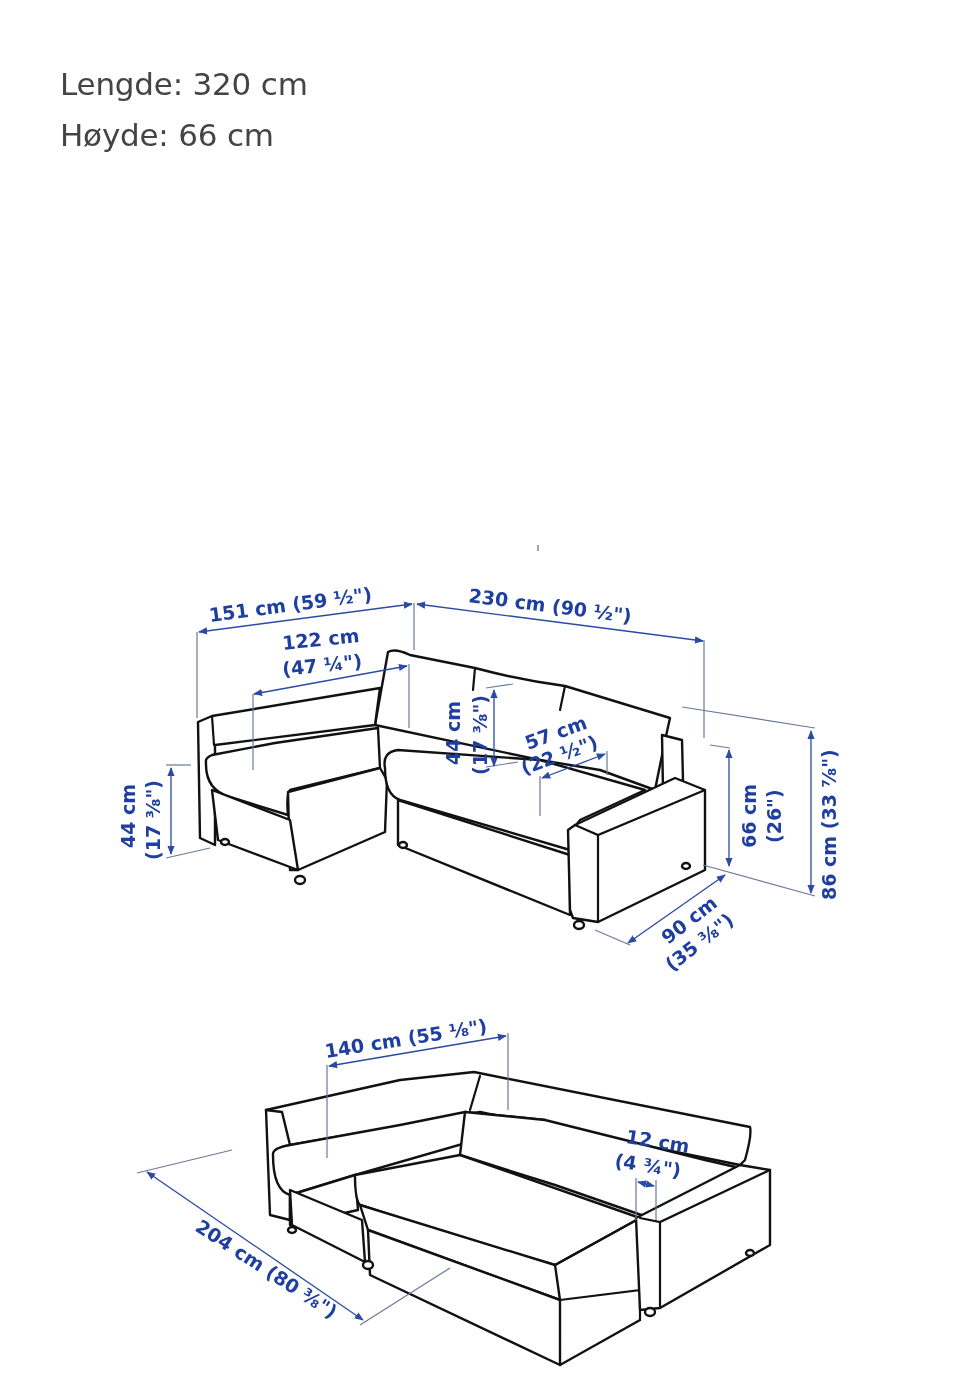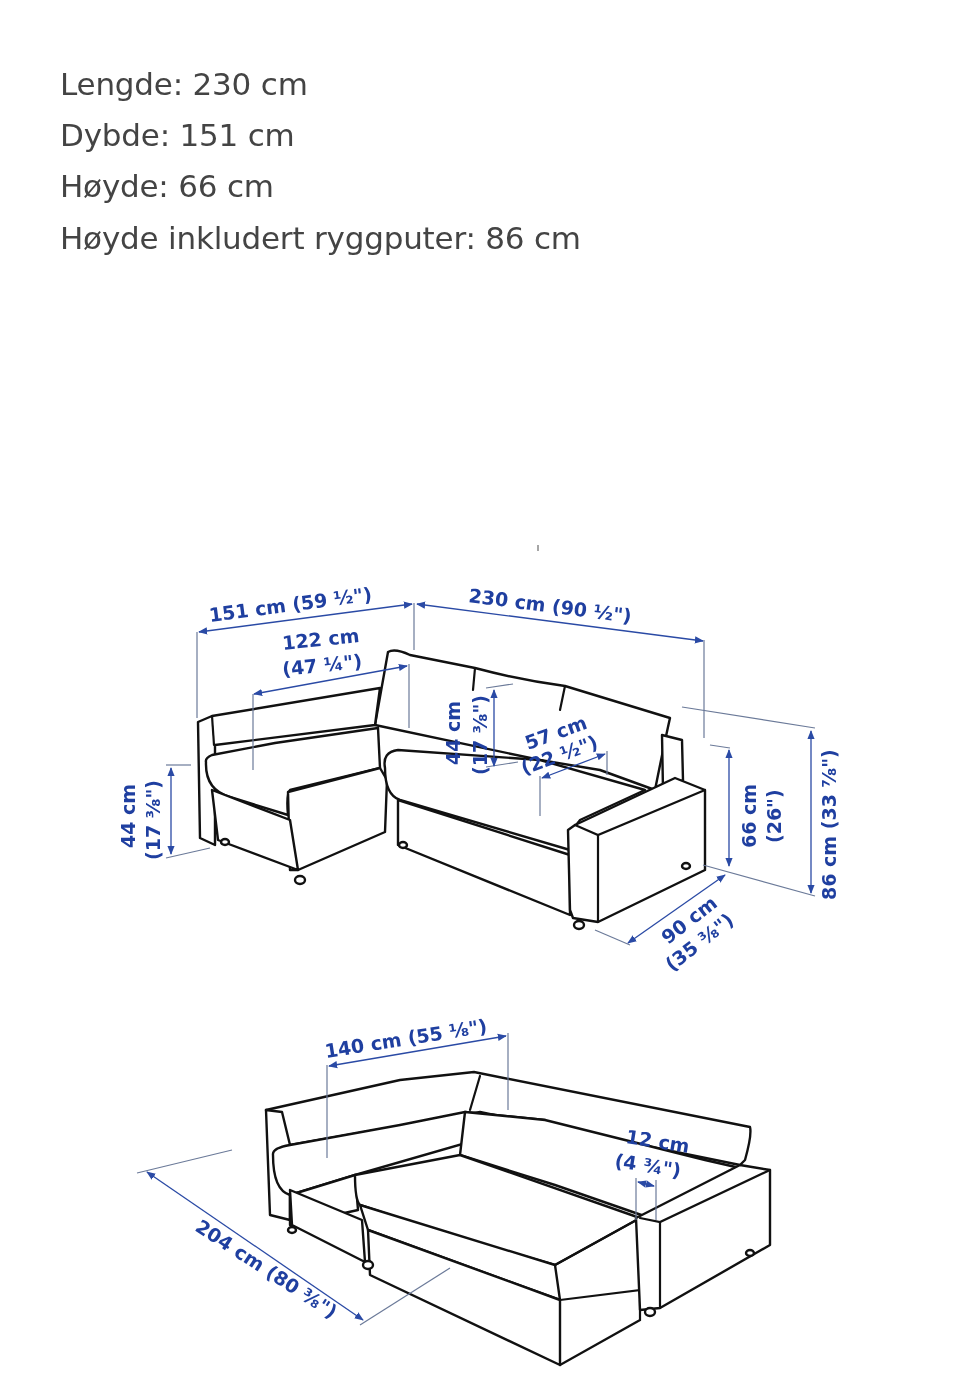--- a/index.html
+++ b/index.html
@@ -11,24 +11,22 @@
   .dim { font-family: "DejaVu Sans", sans-serif; font-weight: bold; fill: #1f3fa0; font-size: 19px; }
   .outline { fill: #ffffff; stroke: #111111; stroke-width: 2.4; stroke-linejoin: round; stroke-linecap: round; }
   .line { fill: none; stroke: #111111; stroke-width: 2.2; stroke-linecap: round; }
   .guide { fill: none; stroke: #6b7a99; stroke-width: 1.2; }
   .arrow { fill: none; stroke: #2a4aa5; stroke-width: 1.3; }
 </style>
 </head>
 <body>
 
 <div class="specs">
-  <div class="spec-row"><span class="spec-label">Lengde:</span> <span>230 cm</span></div>
-  <div class="spec-row"><span class="spec-label">Dybde:</span> <span>151 cm</span></div>
+  <div class="spec-row"><span class="spec-label">Lengde:</span> <span>320 cm</span></div>
   <div class="spec-row"><span class="spec-label">Høyde:</span> <span>66 cm</span></div>
-  <div class="spec-row"><span class="spec-label">Høyde inkludert ryggputer:</span> <span>86 cm</span></div>
 </div>
 
 <svg class="diagram" viewBox="0 530 960 864" width="960" height="864">
   <defs>
     <marker id="ah" viewBox="0 0 10 10" refX="9" refY="5" markerWidth="7" markerHeight="7" orient="auto-start-reverse">
       <path d="M0,1 L10,5 L0,9 z" fill="#2a4aa5"></path>
     </marker>
   </defs>
 
   <line x1="538" y1="545" x2="538" y2="551" stroke="#888" stroke-width="1.5"></line>

